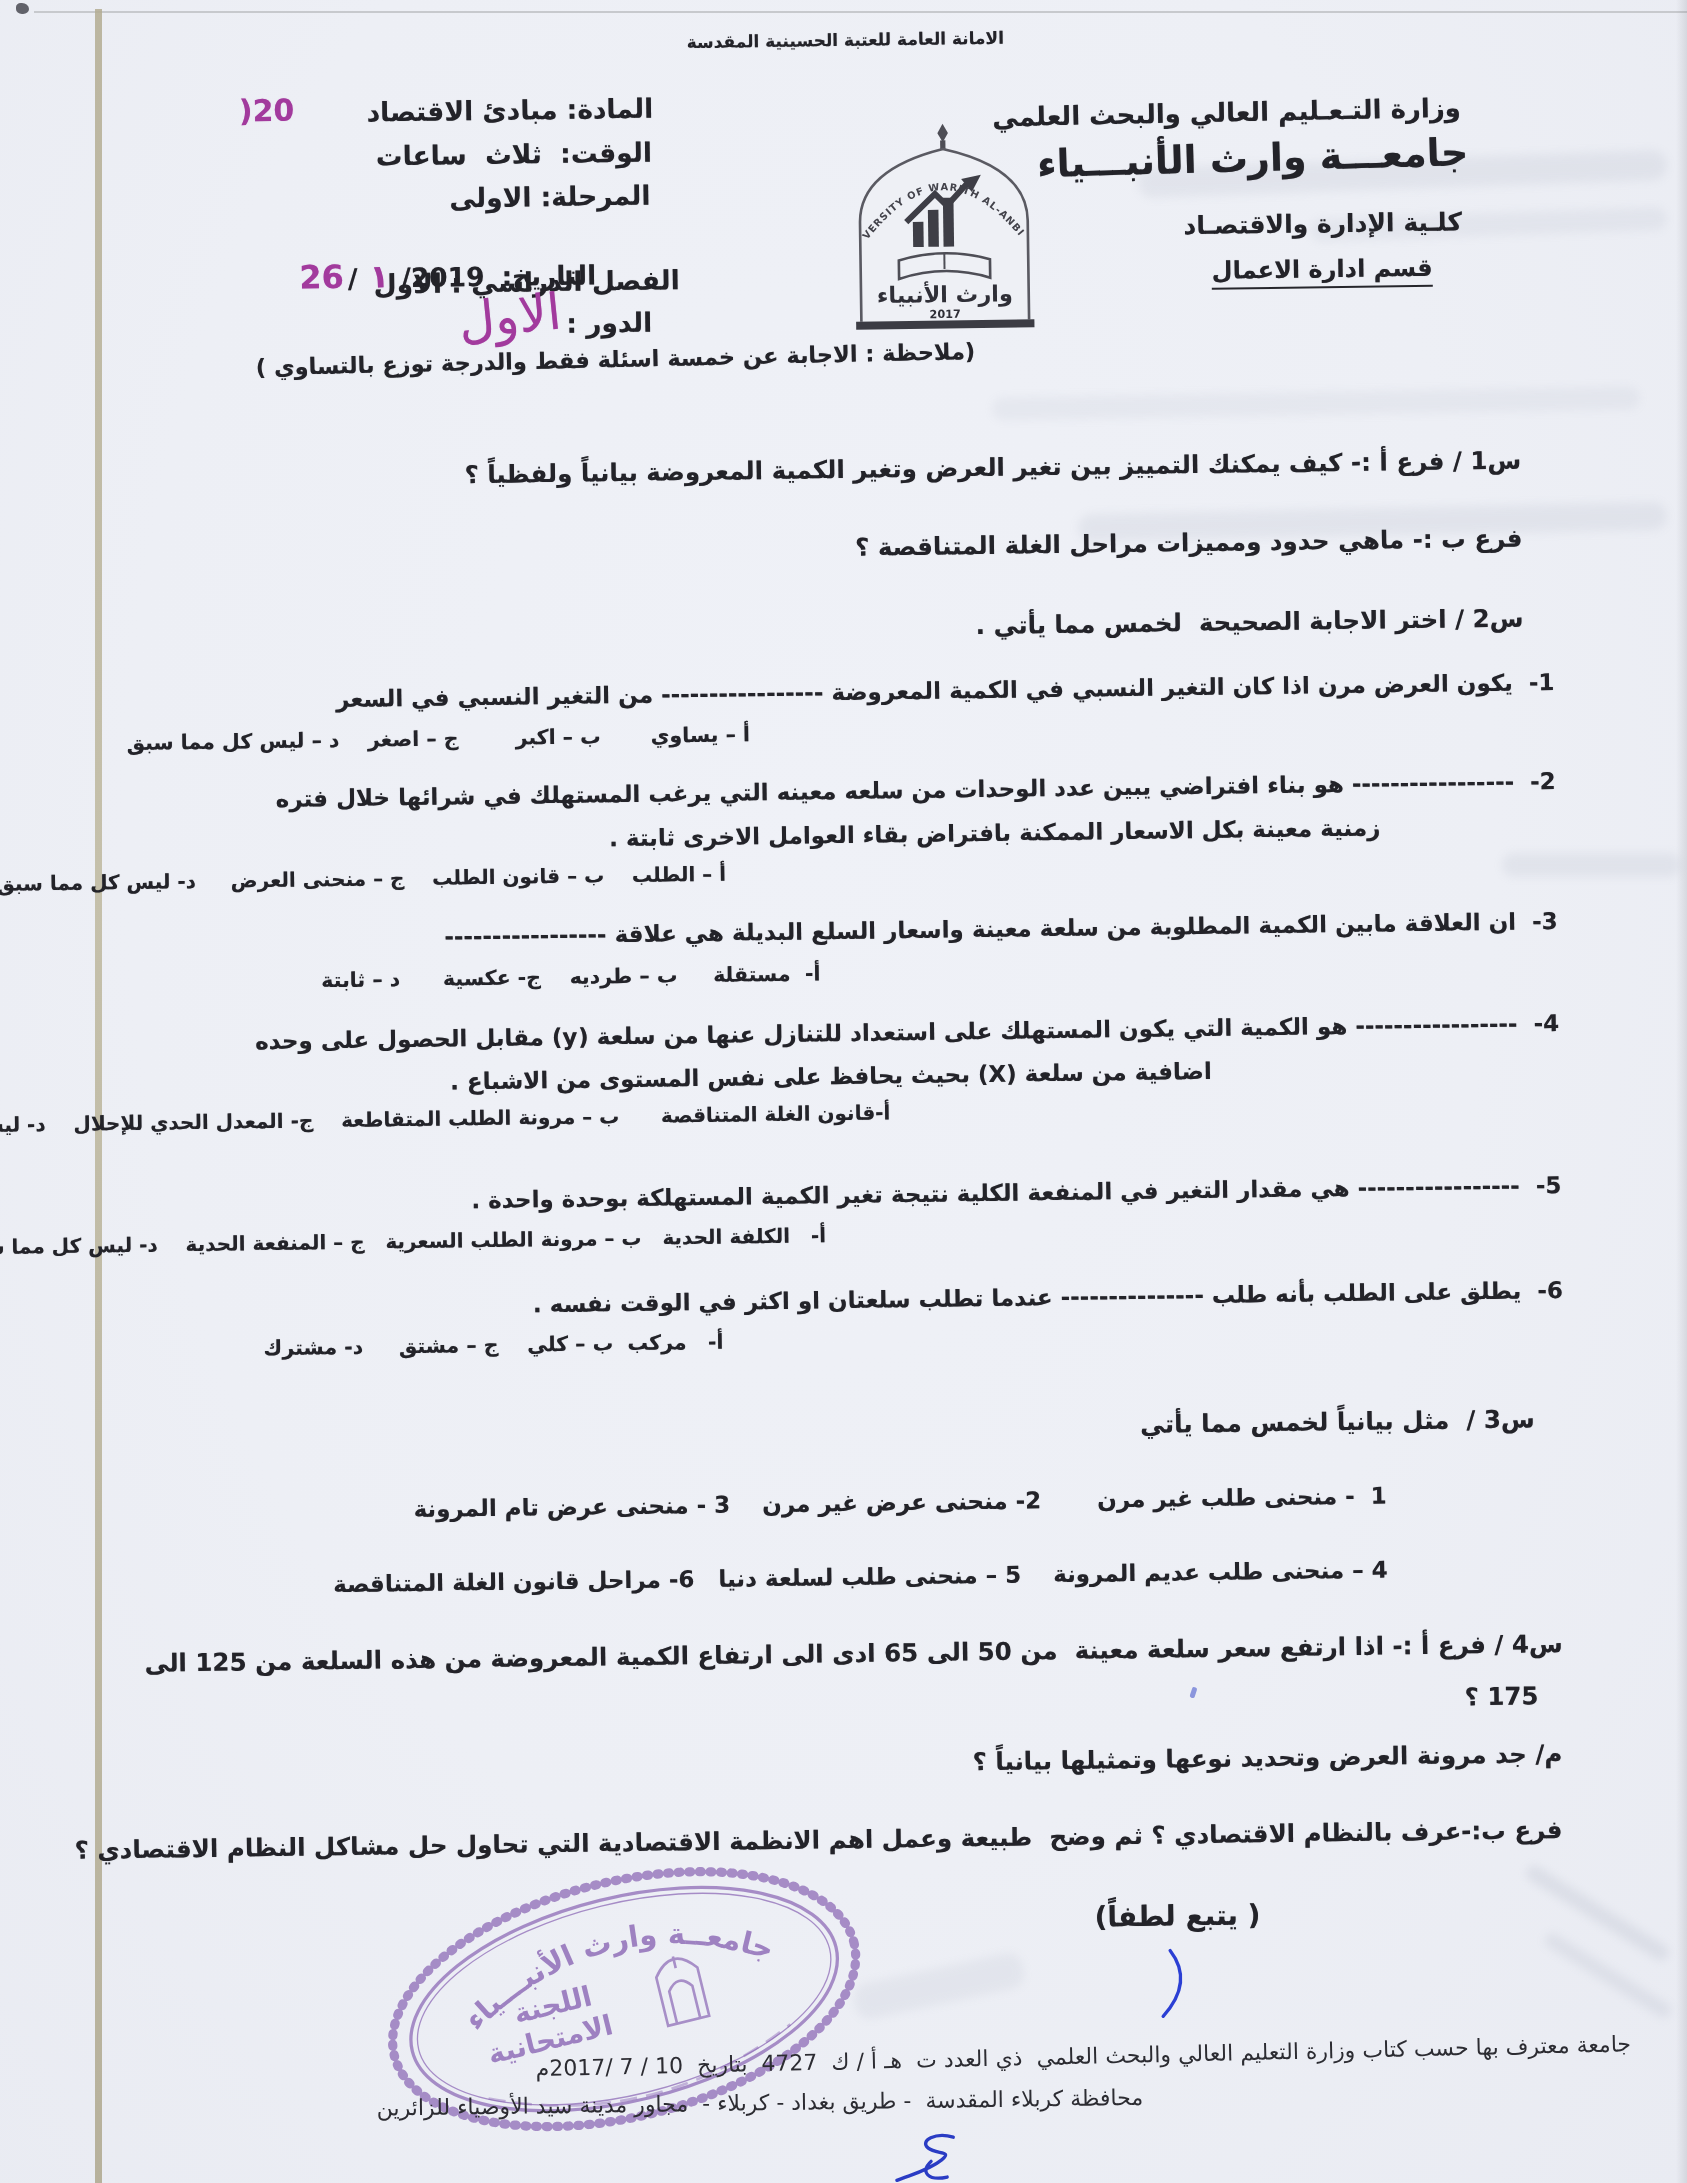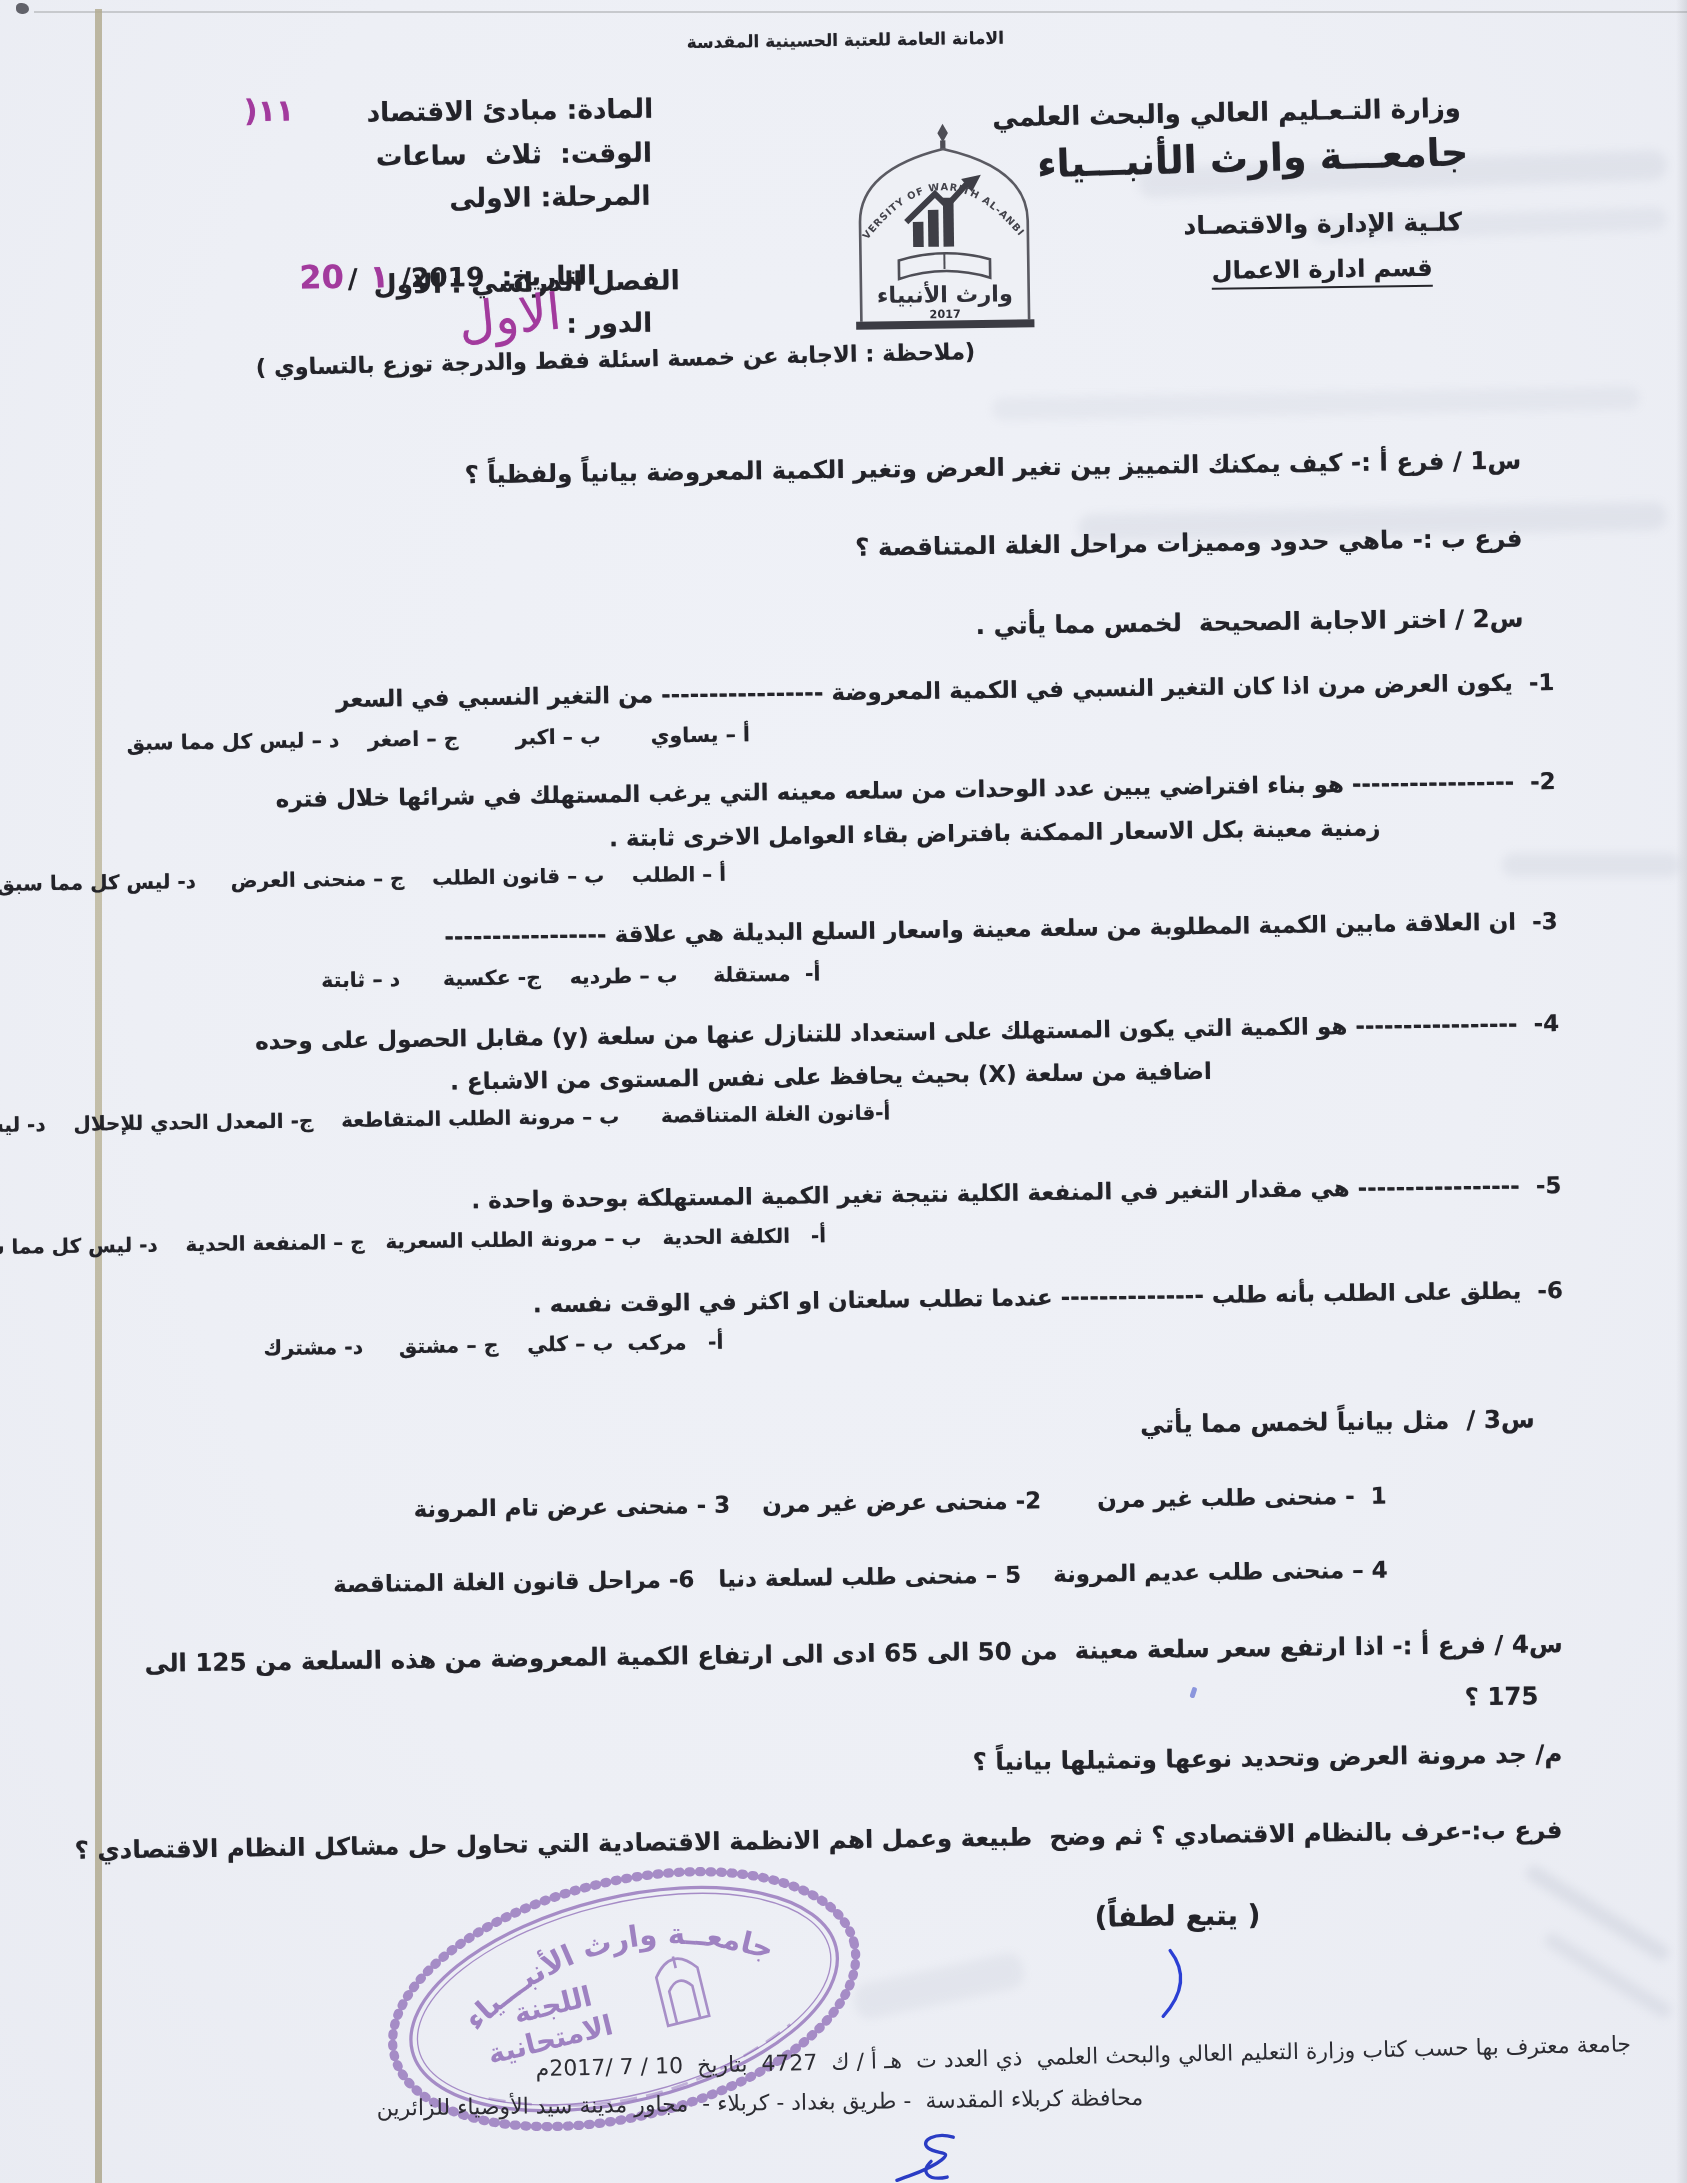--- a/index.html
+++ b/index.html
@@ -74,25 +74,25 @@
       <g>
         <path d="M96,208 Q165,188 234,208 L234,236 Q165,214 96,236 Z" fill="none" stroke="#4e4e56" stroke-width="4"></path>
         <line x1="165" y1="197" x2="165" y2="222" stroke="#4e4e56" stroke-width="3"></line>
       </g>
       <text x="165" y="272" text-anchor="middle" font-size="34" font-weight="bold" fill="#2f2f37">وارث الأنبياء</text>
       <text x="165" y="296" text-anchor="middle" font-size="17" font-weight="bold" fill="#2f2f37">2017</text>
       <rect x="30" y="300" width="270" height="12" fill="#3c3c44"></rect>
     </svg>
 
     <div class="t" style="right:1020px;top:90px;font-size:26.5px;">المادة: مبادئ الاقتصاد</div>
-    <div class="t hw" style="right:1379px;top:85px;font-size:30px;" dir="ltr">١١(</div>
+    <div class="t hw" style="right:1379px;top:85px;font-size:30px;" dir="ltr">20(</div>
     <div class="t" style="right:1022px;top:134px;font-size:26.5px;">الوقت:  ثلاث  ساعات</div>
     <div class="t" style="right:1024px;top:177px;font-size:26.5px;">المرحلة: الاولى</div>
     <div class="t" style="right:1024px;top:220px;font-size:26.5px;">
-      <span>التاريخ:</span><span class="hw" style="font-size:32px;margin:0 4px;">20</span><span>/</span><span class="hw" style="font-size:32px;margin:0 12px;">١</span><span>/</span><span style="margin-right:17px;">2019</span>
+      <span>التاريخ:</span><span class="hw" style="font-size:32px;margin:0 4px;">26</span><span>/</span><span class="hw" style="font-size:32px;margin:0 12px;">١</span><span>/</span><span style="margin-right:17px;">2019</span>
     </div>
     <div class="t" style="right:996px;top:262px;font-size:26.5px;">الفصل الدراسي : الاول</div>
     <div class="t" style="right:1024px;top:304px;font-size:26.5px;">الدور :</div>
     <div class="t hw" style="right:1115px;top:283px;font-size:50px;transform:rotate(-5deg);font-weight:400;">الاول</div>
 
     <div class="t" style="right:701px;top:343px;font-size:22.5px;transform:rotate(-0.5deg);">(ملاحظة : الاجابة عن خمسة اسئلة فقط والدرجة توزع بالتساوي )</div>
 
     <div class="t" style="right:157px;top:455px;font-size:24.5px;">س1 / فرع أ :- كيف يمكنك التمييز بين تغير العرض وتغير الكمية المعروضة بيانياً ولفظياً ؟</div>
     <div class="t" style="right:157px;top:533px;font-size:24.5px;">فرع ب :- ماهي حدود ومميزات مراحل الغلة المتناقصة ؟</div>
 

